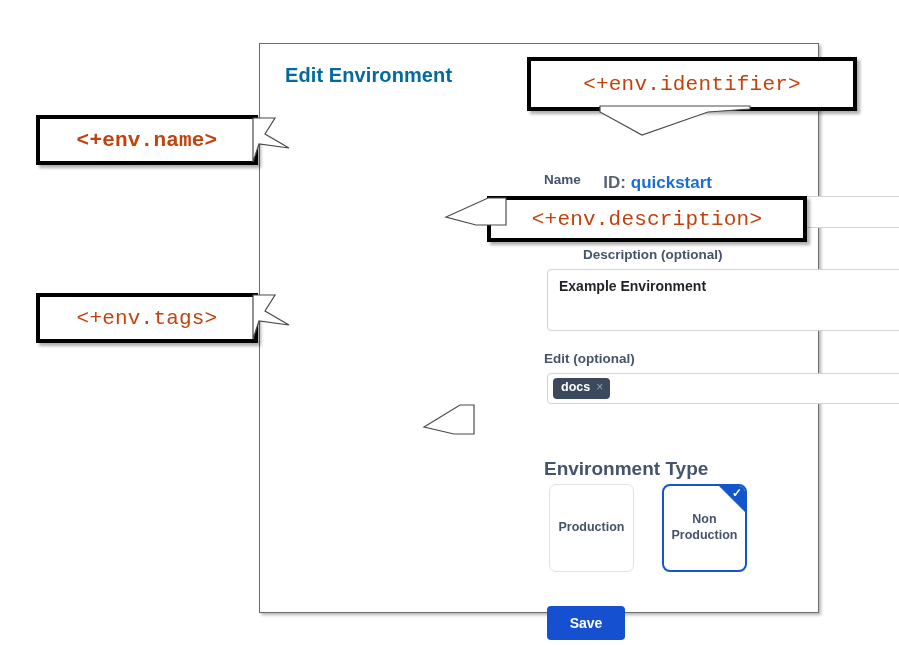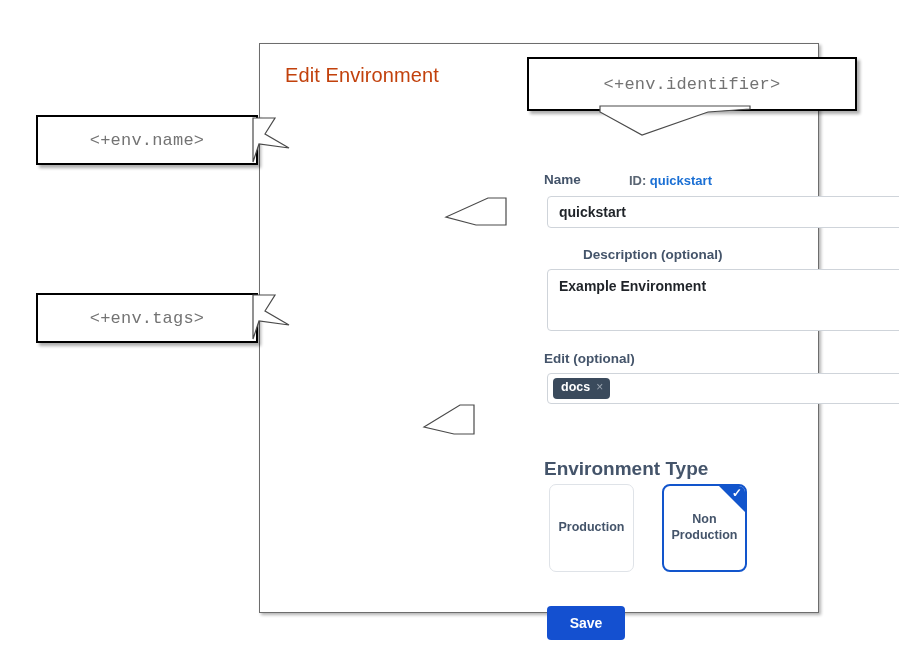--- a/index.html
+++ b/index.html
@@ -27,22 +27,22 @@
     border: 1px solid #6d6d6d;
     box-shadow: 2px 2px 3px rgba(0,0,0,0.30);
     box-sizing: border-box;
   }
 
   #dialog-title {
     position: absolute;
     left: 25px;
     top: 20px;
     font-size: 20px;
-    font-weight: normal;
-    color: #c2410c;
+    font-weight: bold;
+    color: #0369a1;
     letter-spacing: 0.1px;
   }
 
   
   .field-label {
     position: absolute;
     font-size: 13.5px;
     color: #44546a;
     font-weight: bold;
     white-space: nowrap;
@@ -67,21 +67,21 @@
   #label-name { left: 284px; top: 128px; }
   #input-name {
     left: 287px; top: 152px; width: 506px; height: 32px;
   }
 
   
   #id-line {
     position: absolute;
     right: 106px;
     top: 129px;
-    font-size: 13px;
+    font-size: 17px;
     font-weight: bold;
     color: #5a6573;
     white-space: nowrap;
     margin-left: 7px;
   }
   #id-line .id-value {
     color: #1a6fd4;
     font-weight: bold;
   }
 
@@ -198,39 +198,39 @@
     font-weight: bold;
     cursor: pointer;
     text-align: center;
   }
 
   
   .callout {
     position: absolute;
     box-sizing: border-box;
     background: #ffffff;
-    border: 2px solid #000000;
+    border: 4px solid #000000;
     box-shadow: 3px 3px 3px rgba(0,0,0,0.32);
     display: flex;
     align-items: center;
     justify-content: center;
     font-family: "Liberation Mono", monospace;
-    font-size: 17px;
-    color: #737373;
+    font-size: 21px;
+    color: #c2410c;
     letter-spacing: 0.2px;
     z-index: 5;
   }
   .callout-tail {
     position: absolute;
     z-index: 6;
   }
   .callout-tail svg { display: block; overflow: visible; }
 
   
-  #callout-name { left: 36px; top: 115px; width: 222px; height: 50px; }
+  #callout-name { left: 36px; top: 115px; width: 222px; height: 50px; font-weight: bold; }
   #tail-name { left: 253px; top: 118px; }
 
   
   #callout-tags { left: 36px; top: 293px; width: 222px; height: 50px; }
   #tail-tags { left: 253px; top: 295px; }
 
   
   #callout-identifier { left: 527px; top: 57px; width: 330px; height: 54px; }
   #tail-identifier { left: 600px; top: 109px; }
 
@@ -307,20 +307,21 @@
       <path d="M0,0 L0,3 L42,26 L108,3 L150,0 L150,-3 L0,-3 Z" fill="#ffffff" stroke="#4a4a4a" stroke-width="1.2"></path>
     </svg>
   </div>
   <div class="callout" id="callout-identifier">&lt;+env.identifier&gt;</div>
 
   <div class="callout-tail" id="tail-description">
     <svg width="60" height="40" viewBox="0 0 60 40">
       <path d="M60,0 L42,0 L0,19 L30,27 L60,27 Z" fill="#ffffff" stroke="#4a4a4a" stroke-width="1.2"></path>
     </svg>
   </div>
+  <div class="callout" id="callout-description">&lt;+env.description&gt;</div>
 
   <div class="callout-tail" id="tail-type">
     <svg width="60" height="40" viewBox="0 0 60 40">
       <path d="M50,0 L36,0 L0,22 L30,29 L50,29 Z" fill="#ffffff" stroke="#4a4a4a" stroke-width="1.2"></path>
     </svg>
   </div>
 
 </div>
 
 </body></html>

